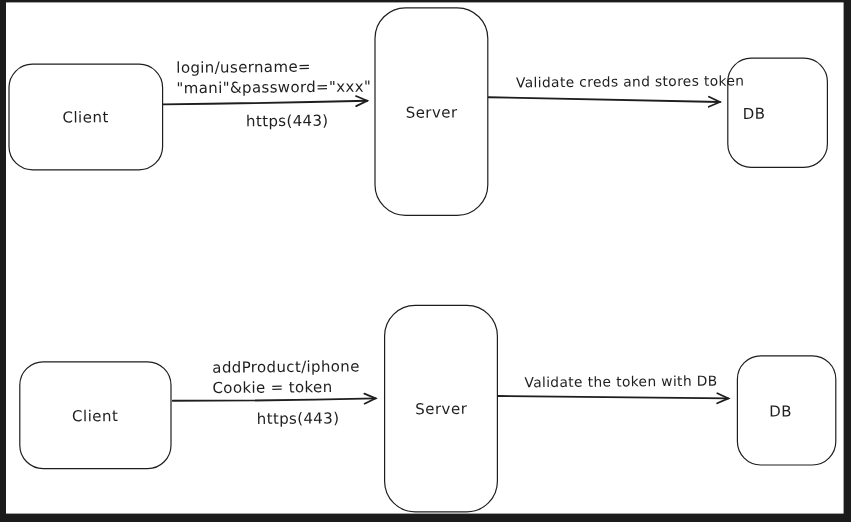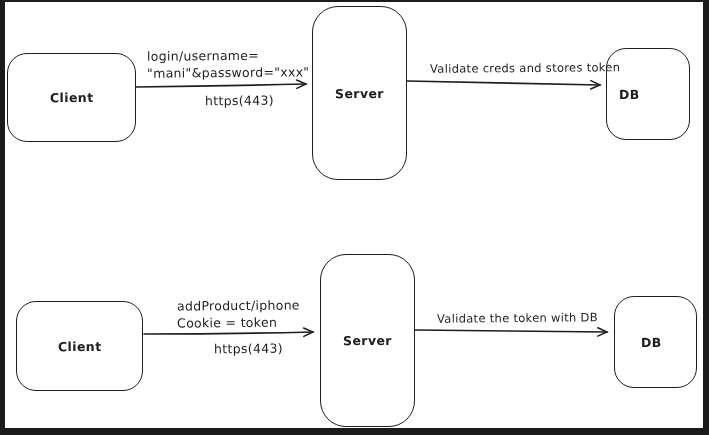--- a/index.html
+++ b/index.html
@@ -21,21 +21,21 @@
     position: absolute;
     border: 1.6px solid #1e1e1e;
     background: #ffffff;
     display: flex;
     align-items: center;
     justify-content: center;
     box-sizing: border-box;
     font-size: 12.5px;
     letter-spacing: 0.4px;
   }
-  .node .node-label { transform: rotate(-0.4deg); font-weight: bold; }
+  .node .node-label { transform: rotate(-0.4deg); }
   
   #client1 { left: 7px;  top: 53px;  width: 129px; height: 89px;  border-radius: 20px; }
   #server1 { left: 312px; top: 6px;  width: 95px;  height: 174px; border-radius: 26px; }
   #db1     { left: 606px; top: 48px; width: 84px;  height: 92px;  border-radius: 20px;
              justify-content: flex-start; padding-left: 12px; }
   
   #client2 { left: 16px;  top: 301px; width: 127px; height: 90px;  border-radius: 20px; }
   #server2 { left: 320px; top: 254px; width: 95px;  height: 173px; border-radius: 26px; }
   #db2     { left: 614px; top: 296px; width: 83px;  height: 92px;  border-radius: 20px;
              justify-content: flex-start; padding-left: 26px; }

